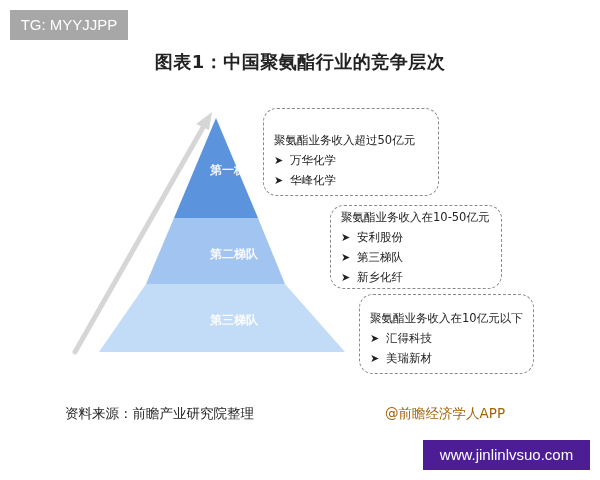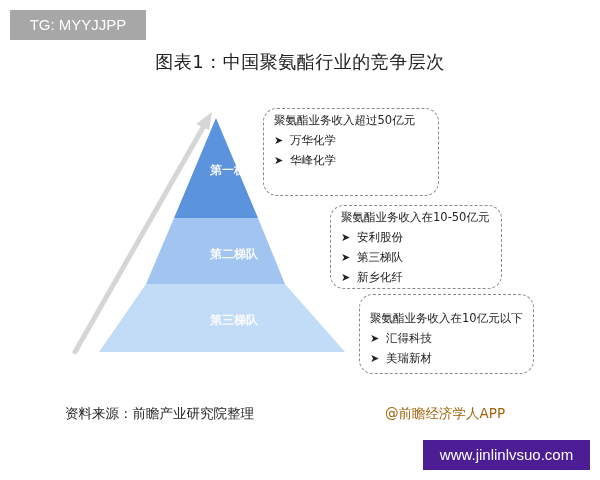--- a/index.html
+++ b/index.html
@@ -1,27 +1,27 @@
 <!DOCTYPE html>
 <html><head>
 <meta charset="utf-8">
 <style>
   html, body { margin: 0; padding: 0; }
   body {
     width: 600px; height: 480px; background: #ffffff; position: relative; overflow: hidden;
     font-family: "DejaVu Sans", "Liberation Sans", sans-serif; color: #222;
   }
   .tg-badge {
-    position: absolute; left: 10px; top: 10px; width: 136px; height: 30px;
+    position: absolute; left: 10px; top: 10px; width: 118px; height: 30px;
     background: #a7a7a7; color: #ffffff; font-size: 15px; line-height: 30px; text-align: center;
     font-family: "Liberation Sans", sans-serif;
   }
   .title {
     position: absolute; left: 0; top: 50px; width: 600px; text-align: center;
-    font-size: 18px; font-weight: normal; color: #222; letter-spacing: 0.5px;
+    font-size: 18px; font-weight: bold; color: #222; letter-spacing: 0.5px;
   }
   svg.pyr { position: absolute; left: 0; top: 0; }
   .tier-label {
     position: absolute; color: #ffffff; font-size: 12px; font-weight: bold; text-align: right; width: 80px;
     opacity: 0.92;
   }
   .box {
     position: absolute; border: 1.5px dashed #8a8a8a; border-radius: 14px; background: rgba(255,255,255,0.92);
     box-sizing: border-box; padding: 7px 10px; font-size: 11.5px; color: #222;
   }
@@ -58,21 +58,21 @@
 
   <polygon points="174,218 258,218 285,284 146,284" fill="#a2c4f0"></polygon>
 
   <polygon points="146,284 285,284 345,352 99,352" fill="#c2dbf6"></polygon>
 </svg>
 
 <div class="tier-label" style="left:178px; top:162px;">第一梯队</div>
 <div class="tier-label" style="left:178px; top:246px;">第二梯队</div>
 <div class="tier-label" style="left:178px; top:312px;">第三梯队</div>
 
-<div class="box" style="left:263px; top:108px; width:176px; height:88px; padding-top:4px;">
+<div class="box" style="left:263px; top:108px; width:176px; height:88px; padding-top:24px;">
   <div class="head">聚氨酯业务收入超过50亿元</div>
   <div class="item">
     <span class="arrow">➤</span><span>万华化学</span>
   </div>
   <div class="item">
     <span class="arrow">➤</span><span>华峰化学</span>
   </div>
 </div>
 
 <div class="box" style="left:330px; top:205px; width:172px; height:84px; padding-top:4px;">

